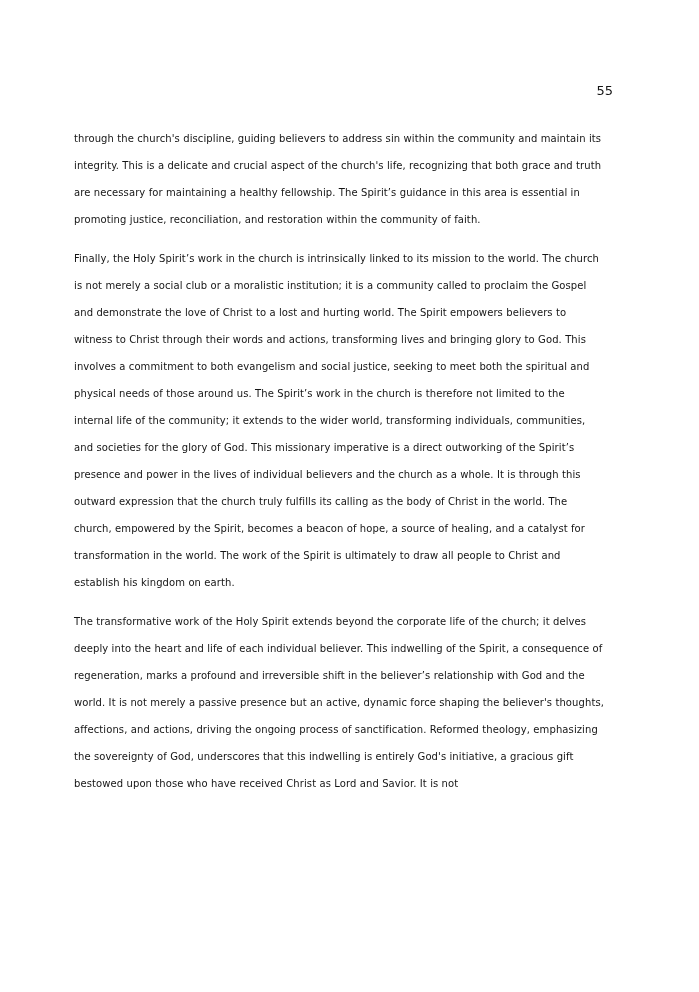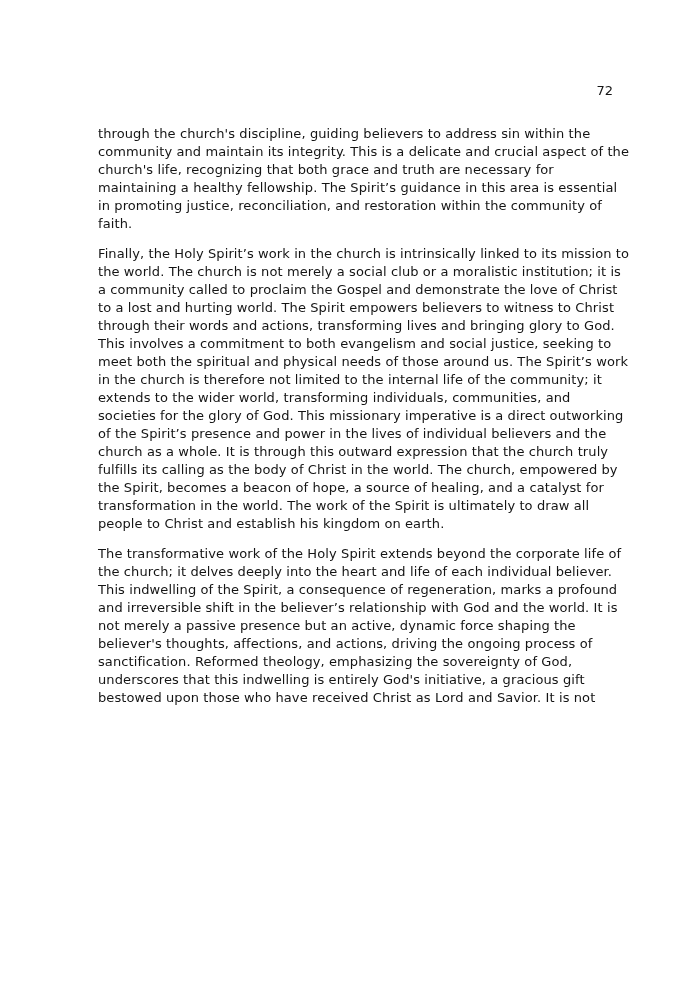--- a/index.html
+++ b/index.html
@@ -21,37 +21,37 @@
       position: absolute;
       top: 83px;
       right: 86px;
       font-size: 13px;
       line-height: 16px;
       color: #141414;
     }
     .content {
       position: absolute;
       top: 125px;
-      left: 98px;
+      left: 74px;
       width: 533px;
-      font-size: 13px;
-      line-height: 18px;
+      font-size: 10px;
+      line-height: 27px;
       letter-spacing: 0.1px;
     }
     .content p {
       margin: 0 0 12px 0;
       text-align: left;
     }
     .content p:last-child {
       margin-bottom: 4px;
     }
   </style>
 </head>
 <body>
 
 <div class="page">
-  <div class="page-number">72</div>
+  <div class="page-number">55</div>
   <div class="content">
     <p>through the church's discipline, guiding believers to address sin within the community and maintain its integrity. This is a delicate and crucial aspect of the church's life, recognizing that both grace and truth are necessary for maintaining a healthy fellowship. The Spirit’s guidance in this area is essential in promoting justice, reconciliation, and restoration within the community of faith.</p>
     <p>Finally, the Holy Spirit’s work in the church is intrinsically linked to its mission to the world. The church is not merely a social club or a moralistic institution; it is a community called to proclaim the Gospel and demonstrate the love of Christ to a lost and hurting world. The Spirit empowers believers to witness to Christ through their words and actions, transforming lives and bringing glory to God. This involves a commitment to both evangelism and social justice, seeking to meet both the spiritual and physical needs of those around us. The Spirit’s work in the church is therefore not limited to the internal life of the community; it extends to the wider world, transforming individuals, communities, and societies for the glory of God. This missionary imperative is a direct outworking of the Spirit’s presence and power in the lives of individual believers and the church as a whole. It is through this outward expression that the church truly fulfills its calling as the body of Christ in the world. The church, empowered by the Spirit, becomes a beacon of hope, a source of healing, and a catalyst for transformation in the world. The work of the Spirit is ultimately to draw all people to Christ and establish his kingdom on earth.</p>
     <p>The transformative work of the Holy Spirit extends beyond the corporate life of the church; it delves deeply into the heart and life of each individual believer. This indwelling of the Spirit, a consequence of regeneration, marks a profound and irreversible shift in the believer’s relationship with God and the world. It is not merely a passive presence but an active, dynamic force shaping the believer's thoughts, affections, and actions, driving the ongoing process of sanctification. Reformed theology, emphasizing the sovereignty of God, underscores that this indwelling is entirely God's initiative, a gracious gift bestowed upon those who have received Christ as Lord and Savior. It is not</p>
   </div>
 </div>
 
 </body></html>

